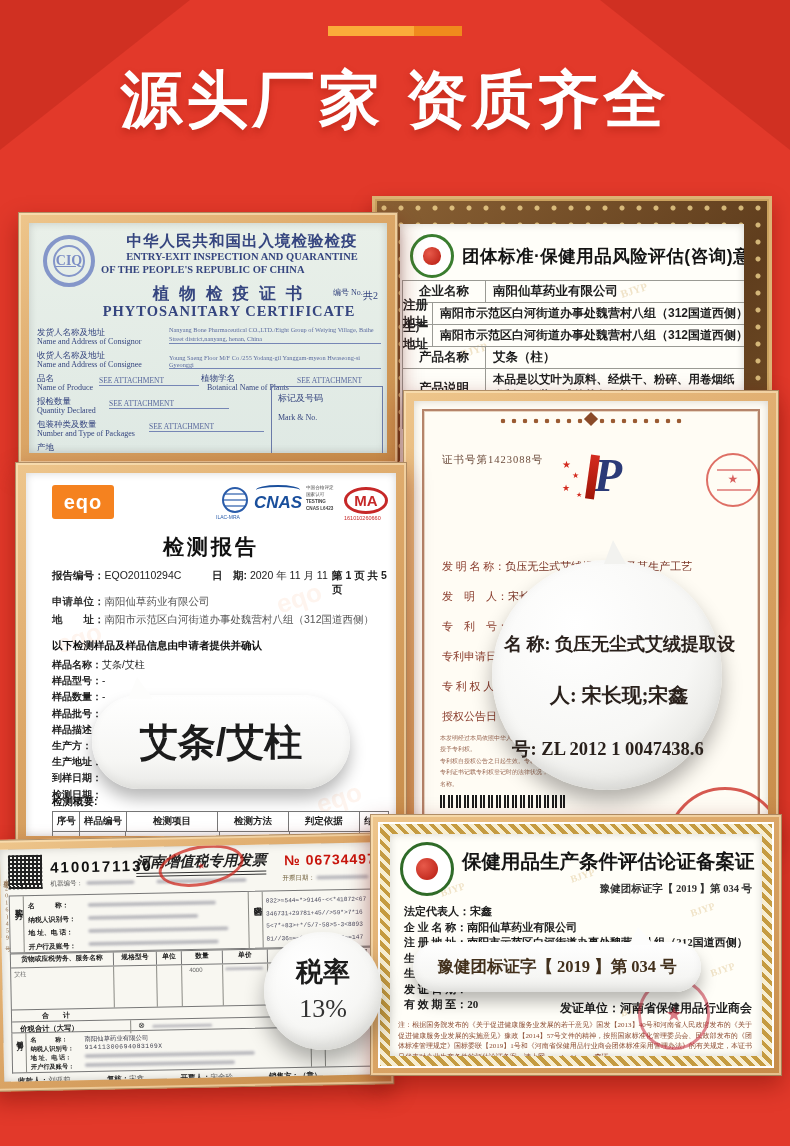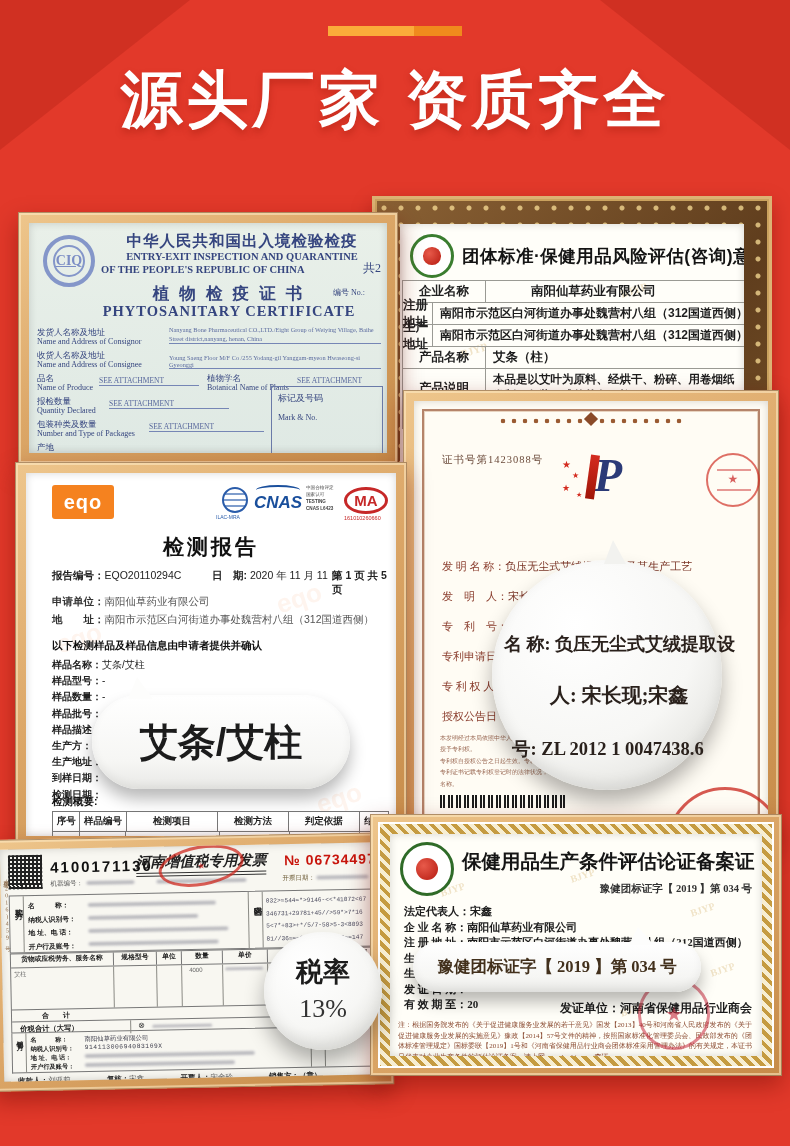--- a/index.html
+++ b/index.html
@@ -81,21 +81,21 @@
   <div class="cert" id="cert-risk" style="left:372px;top:196px;width:400px;height:410px;z-index:1;">
     <div class="ornate">
       <div class="sheet" style="background:#fffef9;">
         <span class="wm serif" style="left:60px;top:120px;font-size:11px;color:rgba(205,165,85,.3);">BJYP</span>
         <span class="wm serif" style="left:220px;top:60px;font-size:11px;color:rgba(205,165,85,.3);">BJYP</span>
         <span class="wm serif" style="left:260px;top:220px;font-size:11px;color:rgba(205,165,85,.3);">BJYP</span>
         <div class="emblem" style="position:absolute;left:10px;top:10px;width:44px;height:44px;"></div>
         <div class="abs" style="left:62px;top:20px;width:286px;font-size:17.5px;font-weight:900;color:#141414;letter-spacing:.5px;white-space:nowrap;">团体标准·保健用品风险评估(咨询)意见</div>
 
         <div class="abs" style="left:2px;top:56px;width:346px;border-top:1px solid #9a9a94;border-left:1px solid #9a9a94;">
-          <div style="display:flex;border-bottom:1px solid #9a9a94;height:21px;gap:38px;">
+          <div style="display:flex;border-bottom:1px solid #9a9a94;height:21px;">
             <div style="width:82px;border-right:1px solid #9a9a94;display:flex;align-items:center;justify-content:center;font-size:12.5px;font-weight:700;color:#222;">企业名称</div>
             <div style="flex:1;border-right:1px solid #9a9a94;display:flex;align-items:center;padding-left:7px;font-size:12.5px;font-weight:700;color:#1d1d1d;">南阳仙草药业有限公司</div>
           </div>
           <div style="display:flex;border-bottom:1px solid #9a9a94;height:21px;">
             <div style="width:82px;border-right:1px solid #9a9a94;display:flex;align-items:center;justify-content:center;font-size:12.5px;font-weight:700;color:#222;">注册地址</div>
             <div style="flex:1;border-right:1px solid #9a9a94;display:flex;align-items:center;padding-left:7px;font-size:12px;font-weight:700;color:#1d1d1d;white-space:nowrap;">南阳市示范区白河街道办事处魏营村八组（312国道西侧）</div>
           </div>
           <div style="display:flex;border-bottom:1px solid #9a9a94;height:21px;">
             <div style="width:82px;border-right:1px solid #9a9a94;display:flex;align-items:center;justify-content:center;font-size:12.5px;font-weight:700;color:#222;">生产地址</div>
             <div style="flex:1;border-right:1px solid #9a9a94;display:flex;align-items:center;padding-left:7px;font-size:12px;font-weight:700;color:#1d1d1d;white-space:nowrap;">南阳市示范区白河街道办事处魏营村八组（312国道西侧）</div>
@@ -119,37 +119,37 @@
 
   <div class="cert" id="cert-phyto" style="left:18px;top:212px;width:380px;height:252px;z-index:3;">
     <div class="woodframe">
       <div class="sheet serif" style="background:linear-gradient(180deg,#e9f0e9,#dfe9e4);color:#35457f;">
         <div class="ciq" style="position:absolute;left:14px;top:12px;width:52px;height:52px;">
           <div class="inner" style="font-size:14px;">CIQ</div>
         </div>
         <div class="abs" style="left:72px;top:8px;width:282px;text-align:center;font-size:15.5px;font-weight:700;letter-spacing:1px;">中华人民共和国出入境检验检疫</div>
         <div class="abs" style="left:72px;top:28px;width:282px;text-align:center;font-size:10.5px;font-weight:700;">ENTRY-EXIT INSPECTION AND QUARANTINE</div>
         <div class="abs" style="left:72px;top:41px;width:282px;text-align:left;font-size:10.5px;font-weight:700;">OF THE PEOPLE'S REPUBLIC OF CHINA</div>
-        <div class="abs" style="left:334px;top:37px;font-size:12px;">共2</div>
+        <div class="abs" style="left:334px;top:66px;font-size:10px;">共2</div>
         <div class="abs" style="left:100px;top:60px;width:200px;text-align:center;font-size:16.5px;font-weight:700;letter-spacing:3px;">植 物 检 疫 证 书</div>
         <div class="abs" style="left:304px;top:64px;font-size:8px;">编号 No.:</div>
         <div class="abs" style="left:60px;top:80px;width:280px;text-align:center;font-size:14.5px;font-weight:700;letter-spacing:1px;">PHYTOSANITARY CERTIFICATE</div>
 
         <div class="abs" style="left:8px;top:104px;font-size:8.5px;">发货人名称及地址</div>
         <div class="abs" style="left:8px;top:114px;font-size:8px;">Name and Address of Consignor</div>
         <div class="abs" style="left:140px;top:103px;width:212px;font-size:6.3px;color:#5d6da0;border-bottom:.5px solid #7686b5;line-height:1.35;">Nanyang Bone Pharmaceutical CO.,LTD./Eight Group of Weiying Village, Baihe Street district,nanyang, henan, China</div>
 
         <div class="abs" style="left:8px;top:127px;font-size:8.5px;">收货人名称及地址</div>
         <div class="abs" style="left:8px;top:137px;font-size:8px;">Name and Address of Consignee</div>
         <div class="abs" style="left:140px;top:131px;width:212px;font-size:6.3px;color:#5d6da0;border-bottom:.5px solid #7686b5;">Young Saeng Floor M/F Co /255 Yodang-gil Yanggam-myeon Hwaseong-si Gyeonggi</div>
 
         <div class="abs" style="left:8px;top:150px;font-size:8.5px;">品名</div>
         <div class="abs" style="left:8px;top:160px;font-size:8px;">Name of Produce</div>
         <div class="abs" style="left:70px;top:153px;width:100px;font-size:7.5px;color:#56669b;border-bottom:.5px solid #7686b5;">SEE ATTACHMENT</div>
-        <div class="abs" style="left:178px;top:150px;font-size:8.5px;">植物学名</div>
+        <div class="abs" style="left:172px;top:150px;font-size:8.5px;">植物学名</div>
         <div class="abs" style="left:178px;top:160px;font-size:8px;">Botanical Name of Plants</div>
         <div class="abs" style="left:268px;top:153px;width:84px;font-size:7.5px;color:#56669b;">SEE ATTACHMENT</div>
 
         <div class="abs" style="left:8px;top:173px;font-size:8.5px;">报检数量</div>
         <div class="abs" style="left:8px;top:183px;font-size:8px;">Quantity Declared</div>
         <div class="abs" style="left:80px;top:176px;width:120px;font-size:7.5px;color:#56669b;border-bottom:.5px solid #7686b5;">SEE ATTACHMENT</div>
 
         <div class="abs" style="left:242px;top:163px;width:110px;height:66px;border:1px solid #6a7aa8;">
           <div style="margin:5px 0 0 6px;font-size:9px;">标记及号码</div>
           <div style="margin:8px 0 0 6px;font-size:8px;">Mark &amp; No.</div>

